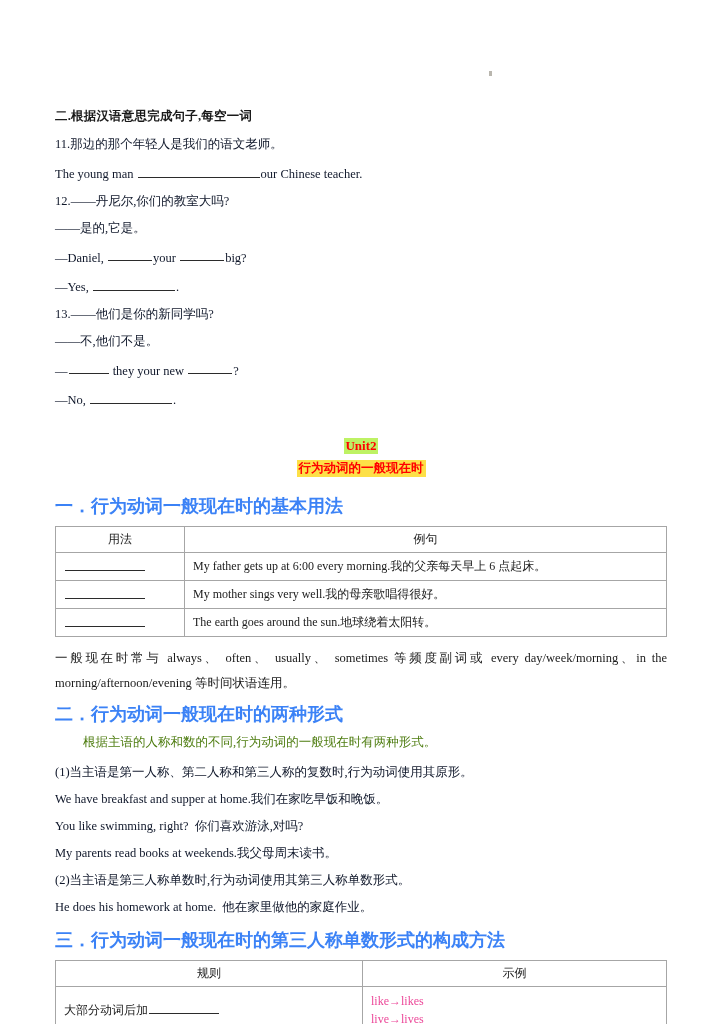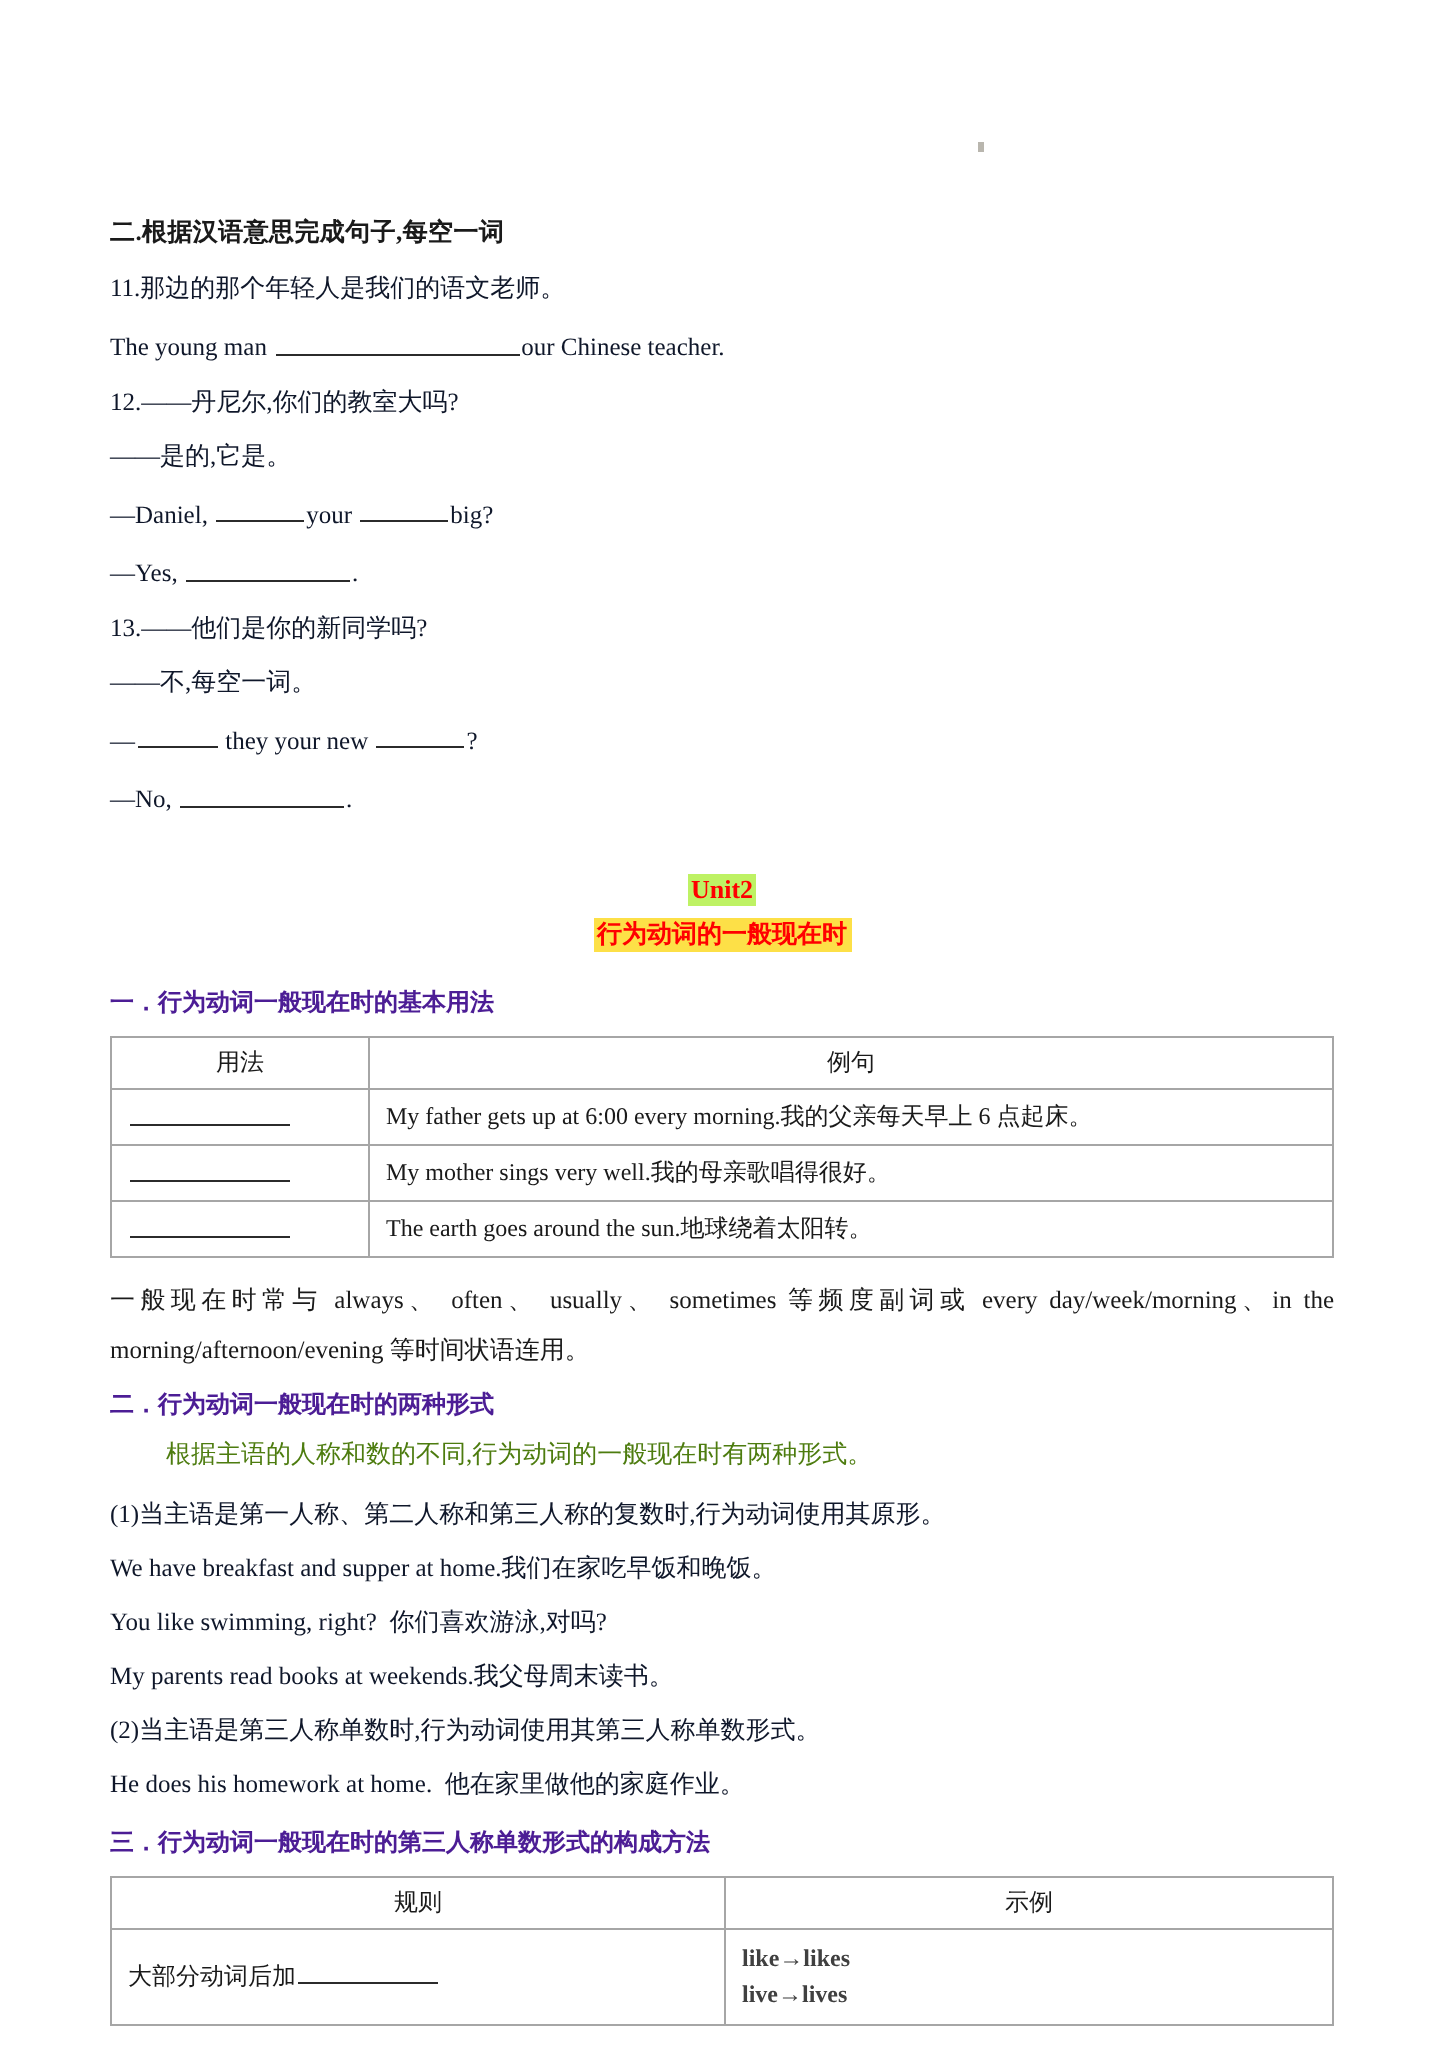--- a/index.html
+++ b/index.html
@@ -84,23 +84,23 @@
   }
   .unit-sub {
     display: inline-block;
     font-size: 12.5px;
     font-weight: bold;
     color: #ff0000;
     background: #fde047;
     padding: 0 2px;
   }
   .red-heading {
-    font-size: 12px;
-    font-weight: bold;
-    color: #4c1d95;
+    font-size: 18px;
+    font-weight: bold;
+    color: #3b82f6;
     margin: 0 0 8px 0;
   }
   table.doc {
     border-collapse: collapse;
     width: 612px;
     table-layout: fixed;
     margin: 0 4px 9px 0;
   }
   table.doc td, table.doc th {
     border: 1px solid #a6a6a6;
@@ -130,22 +130,21 @@
   }
   .indent-para {
     font-size: 12.5px;
     margin: 0 0 14.5px 0;
     text-indent: 28px;
     color: #4d7c0f;
   }
   .ex-line {
     font-size: 12px;
     line-height: 1.55;
-    color: #404040;
-    font-weight: bold;
+    color: #ec4899;
   }
 </style>
 </head>
 <body>
 
 <div id="page">
 
   <div class="speck"></div>
 
   <div class="content">
@@ -159,21 +158,21 @@
     <div class="line">12.——丹尼尔,你们的教室大吗?</div>
 
     <div class="line">——是的,它是。</div>
 
     <div class="line en"><span>—Daniel, </span><span class="blank b-md"></span><span>your </span><span class="blank b-md"></span><span>big?</span></div>
 
     <div class="line en"><span>—Yes, </span><span class="blank b-lg"></span><span>.</span></div>
 
     <div class="line">13.——他们是你的新同学吗?</div>
 
-    <div class="line">——不,每空一词。</div>
+    <div class="line">——不,他们不是。</div>
 
     <div class="line en"><span>—</span><span class="blank b-sm"></span><span> they your new </span><span class="blank b-md"></span><span>?</span></div>
 
     <div class="line en"><span>—No, </span><span class="blank b-lg"></span><span>.</span></div>
 
     <div class="unit-wrap">
       <span class="unit-title">Unit2</span>
     </div>
 
     <div class="unit-sub-wrap">

